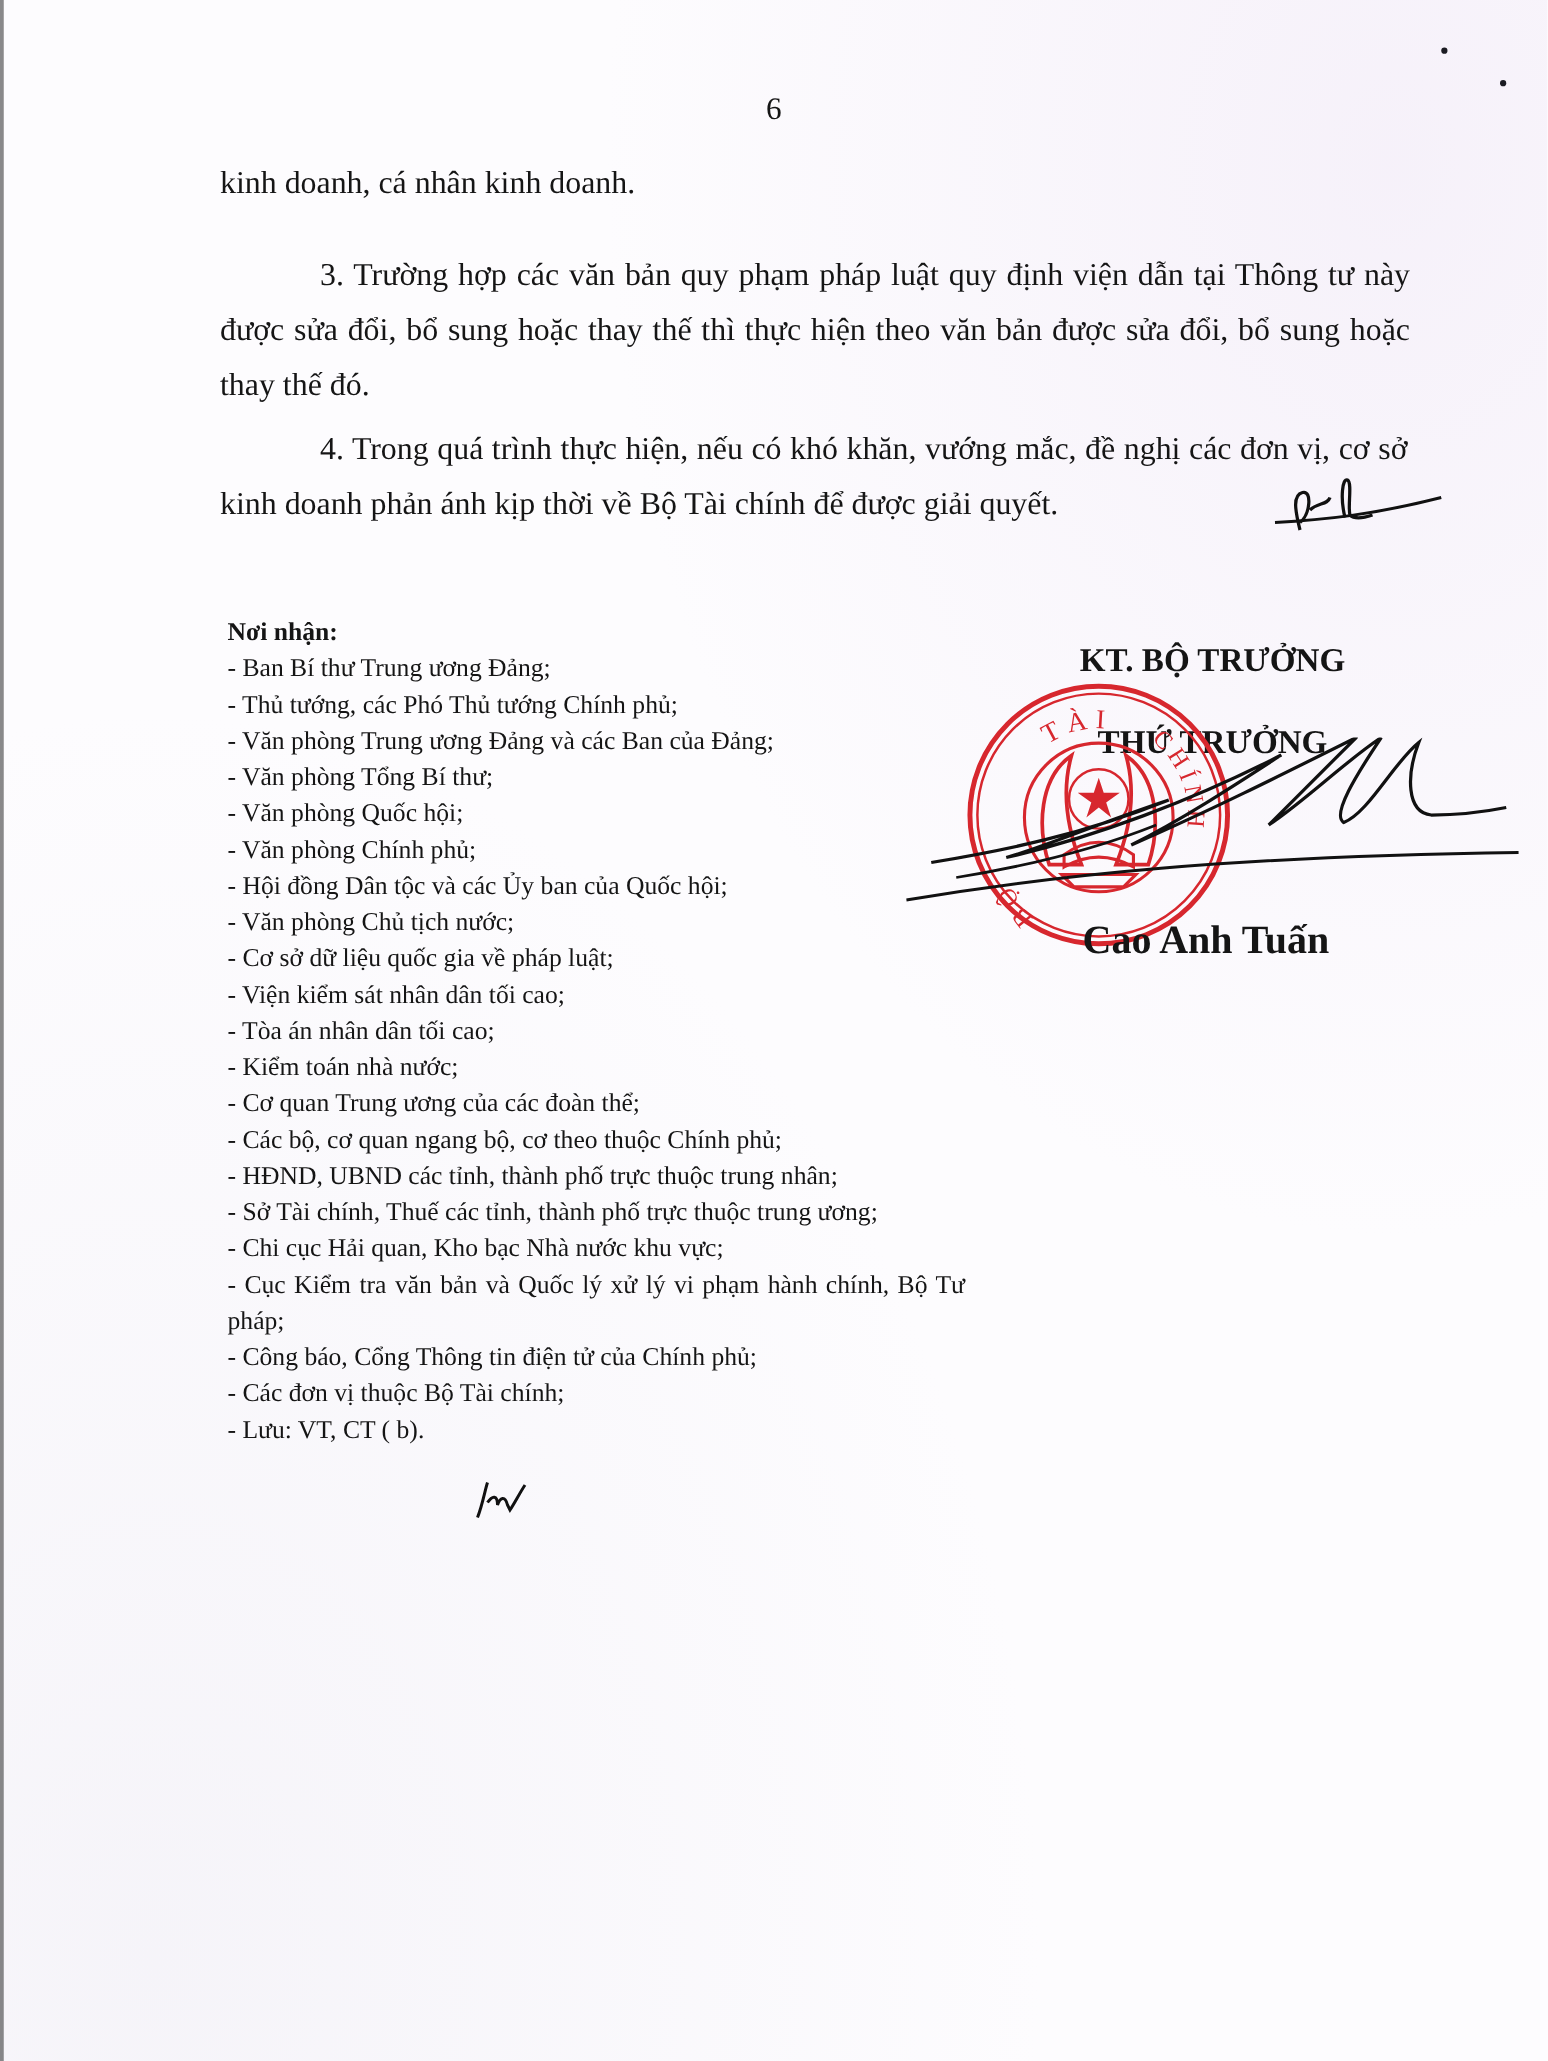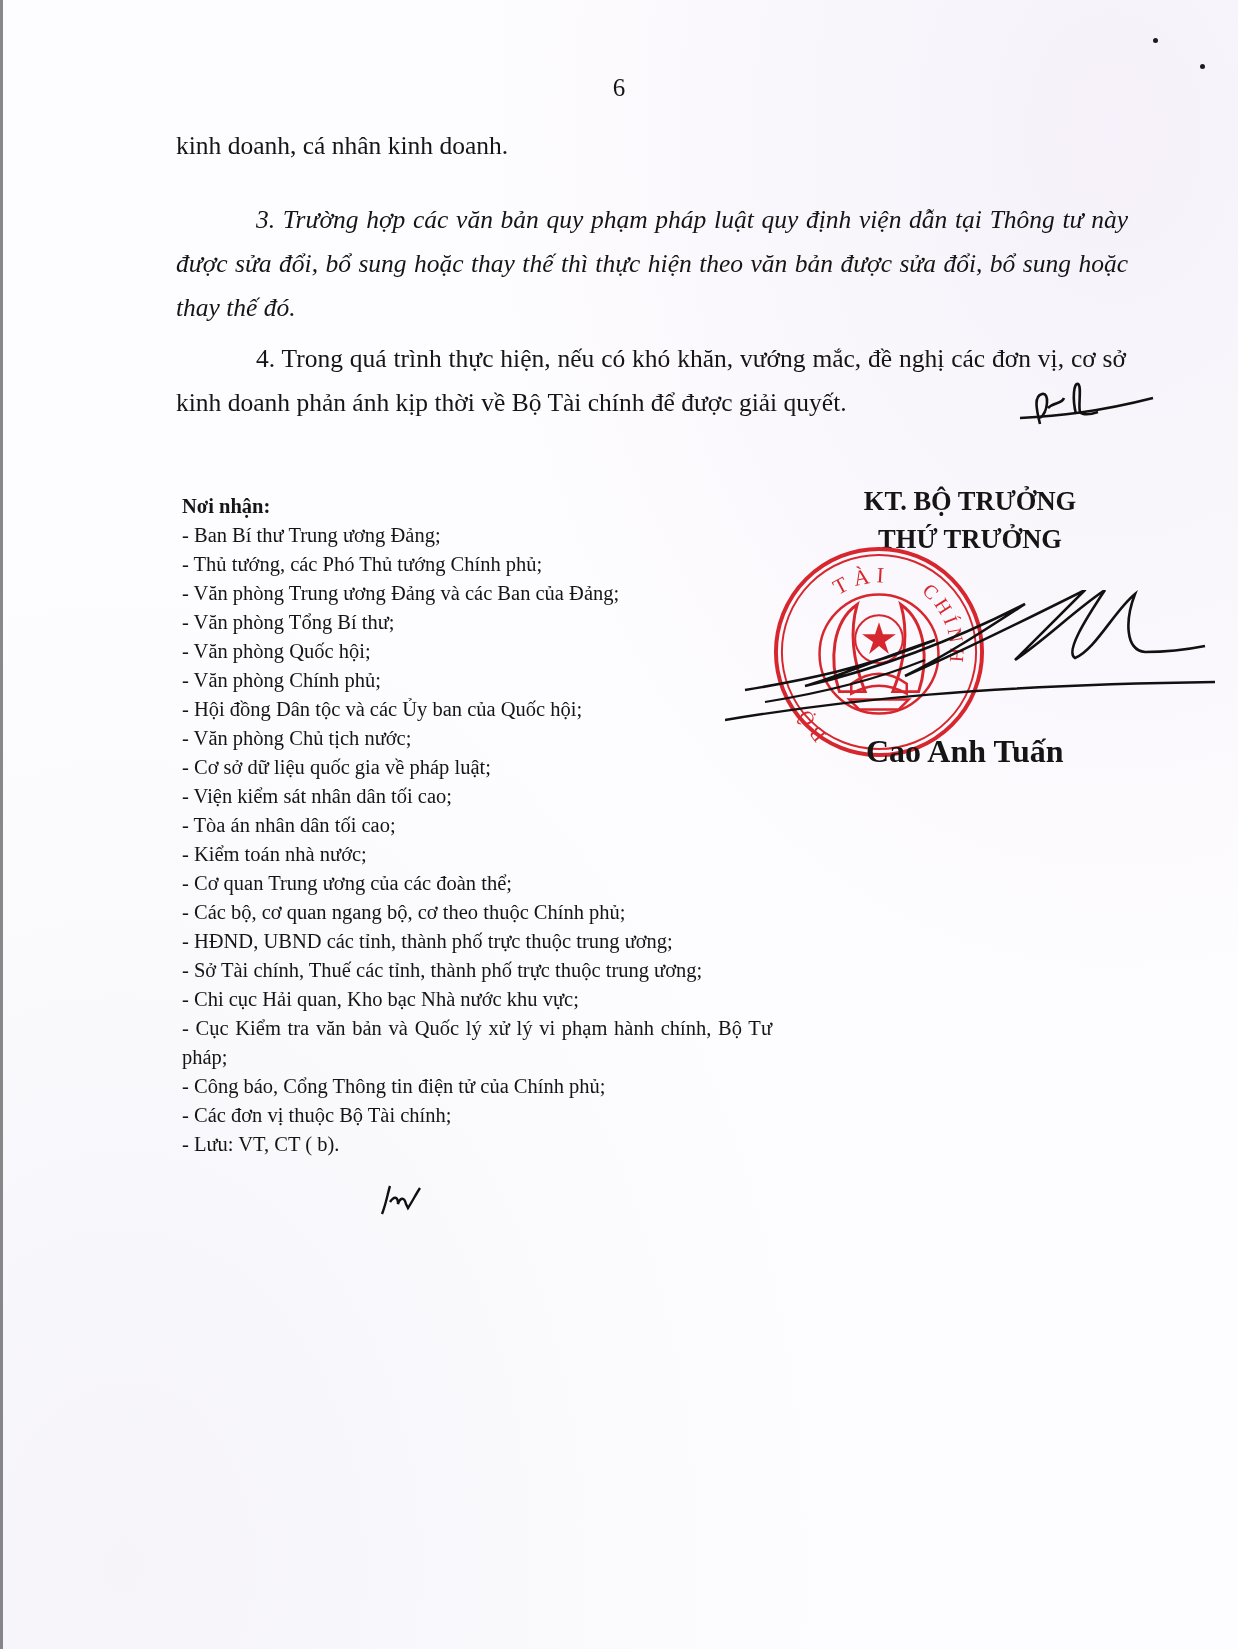--- a/index.html
+++ b/index.html
@@ -20,39 +20,39 @@
     .speck { position: absolute; width: 5px; height: 5px; border-radius: 50%; background: #1b1b22; }
     .page-number { position: absolute; top: 74px; left: 0; width: 1238px; text-align: center; font-size: 25px; }
     .body-text { position: absolute; left: 176px; width: 952px; font-size: 25.5px; line-height: 44px; text-align: justify; }
     .para { margin: 0; }
     .indent { text-indent: 80px; }
     .recipients { position: absolute; left: 182px; top: 492px; width: 590px; font-size: 20.5px; line-height: 29px; }
     .recipients .heading { font-weight: bold; }
     .recipients .item { text-align: justify; }
     .recipients .item.spread { text-align: justify; text-align-last: left; }
     .signature-block { position: absolute; left: 790px; top: 482px; width: 360px; text-align: center; font-weight: bold; }
-    .sig-line1, .sig-line2 { font-size: 26.5px; line-height: 38px; }
+    .sig-line1, .sig-line2 { font-size: 26.5px; line-height: 38px; margin-top: 27px; }
     .signer-name { position: absolute; left: 866px; top: 733px; font-size: 32px; font-weight: bold; }
     .stamp { position: absolute; left: 770px; top: 543px; width: 218px; height: 218px; }
     .handwriting { position: absolute; }
   </style>
 </head>
 <body>
 
 <div class="page-bg"></div>
 <div class="left-edge"></div>
 <div class="speck" style="left:1153px;top:38px;"></div>
 <div class="speck" style="left:1200px;top:64px;"></div>
 
 <div class="page-number">6</div>
 
 <div class="body-text" style="top:124px;">
   <p class="para">kinh doanh, cá nhân kinh doanh.</p>
 </div>
-<div class="body-text" style="top:198px;font-style:italic;">
+<div class="body-text" style="top:198px;">
   <p class="para indent">3. Trường hợp các văn bản quy phạm pháp luật quy định viện dẫn tại Thông tư này được sửa đổi, bổ sung hoặc thay thế thì thực hiện theo văn bản được sửa đổi, bổ sung hoặc thay thế đó.</p>
 </div>
 <div class="body-text" style="top:337px; width:950px;">
   <p class="para indent">4. Trong quá trình thực hiện, nếu có khó khăn, vướng mắc, đề nghị các đơn vị, cơ sở kinh doanh phản ánh kịp thời về Bộ Tài chính để được giải quyết.</p>
 </div>
 
 <svg class="handwriting" style="left:1018px;top:378px;" width="140" height="52" viewBox="0 0 140 52">
   <path d="M2 40 C 40 38, 80 34, 135 20" stroke="#111" stroke-width="2.4" fill="none"></path>
   <path d="M22 46 C 18 30, 16 18, 24 16 C 32 14, 30 34, 22 40 M30 30 C 36 24, 44 26, 46 20" stroke="#111" stroke-width="2.6" fill="none"></path>
   <path d="M58 36 C 54 20, 56 4, 60 6 C 64 8, 60 28, 62 34 C 66 38, 74 36, 80 34" stroke="#111" stroke-width="2.6" fill="none"></path>
@@ -67,21 +67,21 @@
   <div class="item">- Văn phòng Quốc hội;</div>
   <div class="item">- Văn phòng Chính phủ;</div>
   <div class="item">- Hội đồng Dân tộc và các Ủy ban của Quốc hội;</div>
   <div class="item">- Văn phòng Chủ tịch nước;</div>
   <div class="item">- Cơ sở dữ liệu quốc gia về pháp luật;</div>
   <div class="item">- Viện kiểm sát nhân dân tối cao;</div>
   <div class="item">- Tòa án nhân dân tối cao;</div>
   <div class="item">- Kiểm toán nhà nước;</div>
   <div class="item">- Cơ quan Trung ương của các đoàn thể;</div>
   <div class="item">- Các bộ, cơ quan ngang bộ, cơ theo thuộc Chính phủ;</div>
-  <div class="item">- HĐND, UBND các tỉnh, thành phố trực thuộc trung ương;</div>
+  <div class="item">- HĐND, UBND các tỉnh, thành phố trực thuộc trung nhân;</div>
   <div class="item spread">- Sở Tài chính, Thuế các tỉnh, thành phố trực thuộc trung ương;</div>
   <div class="item">- Chi cục Hải quan, Kho bạc Nhà nước khu vực;</div>
   <div class="item">- Cục Kiểm tra văn bản và Quốc lý xử lý vi phạm hành chính, Bộ Tư pháp;</div>
   <div class="item">- Công báo, Cổng Thông tin điện tử của Chính phủ;</div>
   <div class="item">- Các đơn vị thuộc Bộ Tài chính;</div>
   <div class="item">- Lưu: VT, CT (   b).</div>
 </div>
 
 <svg class="handwriting" style="left:378px;top:1182px;" width="46" height="36" viewBox="0 0 46 36">
   <path d="M4 32 C 8 22, 10 10, 12 4 M12 20 C 16 14, 20 14, 20 22 C 22 16, 26 14, 28 22 L 30 26 C 34 20, 38 12, 42 6" stroke="#111" stroke-width="2.4" fill="none"></path>

